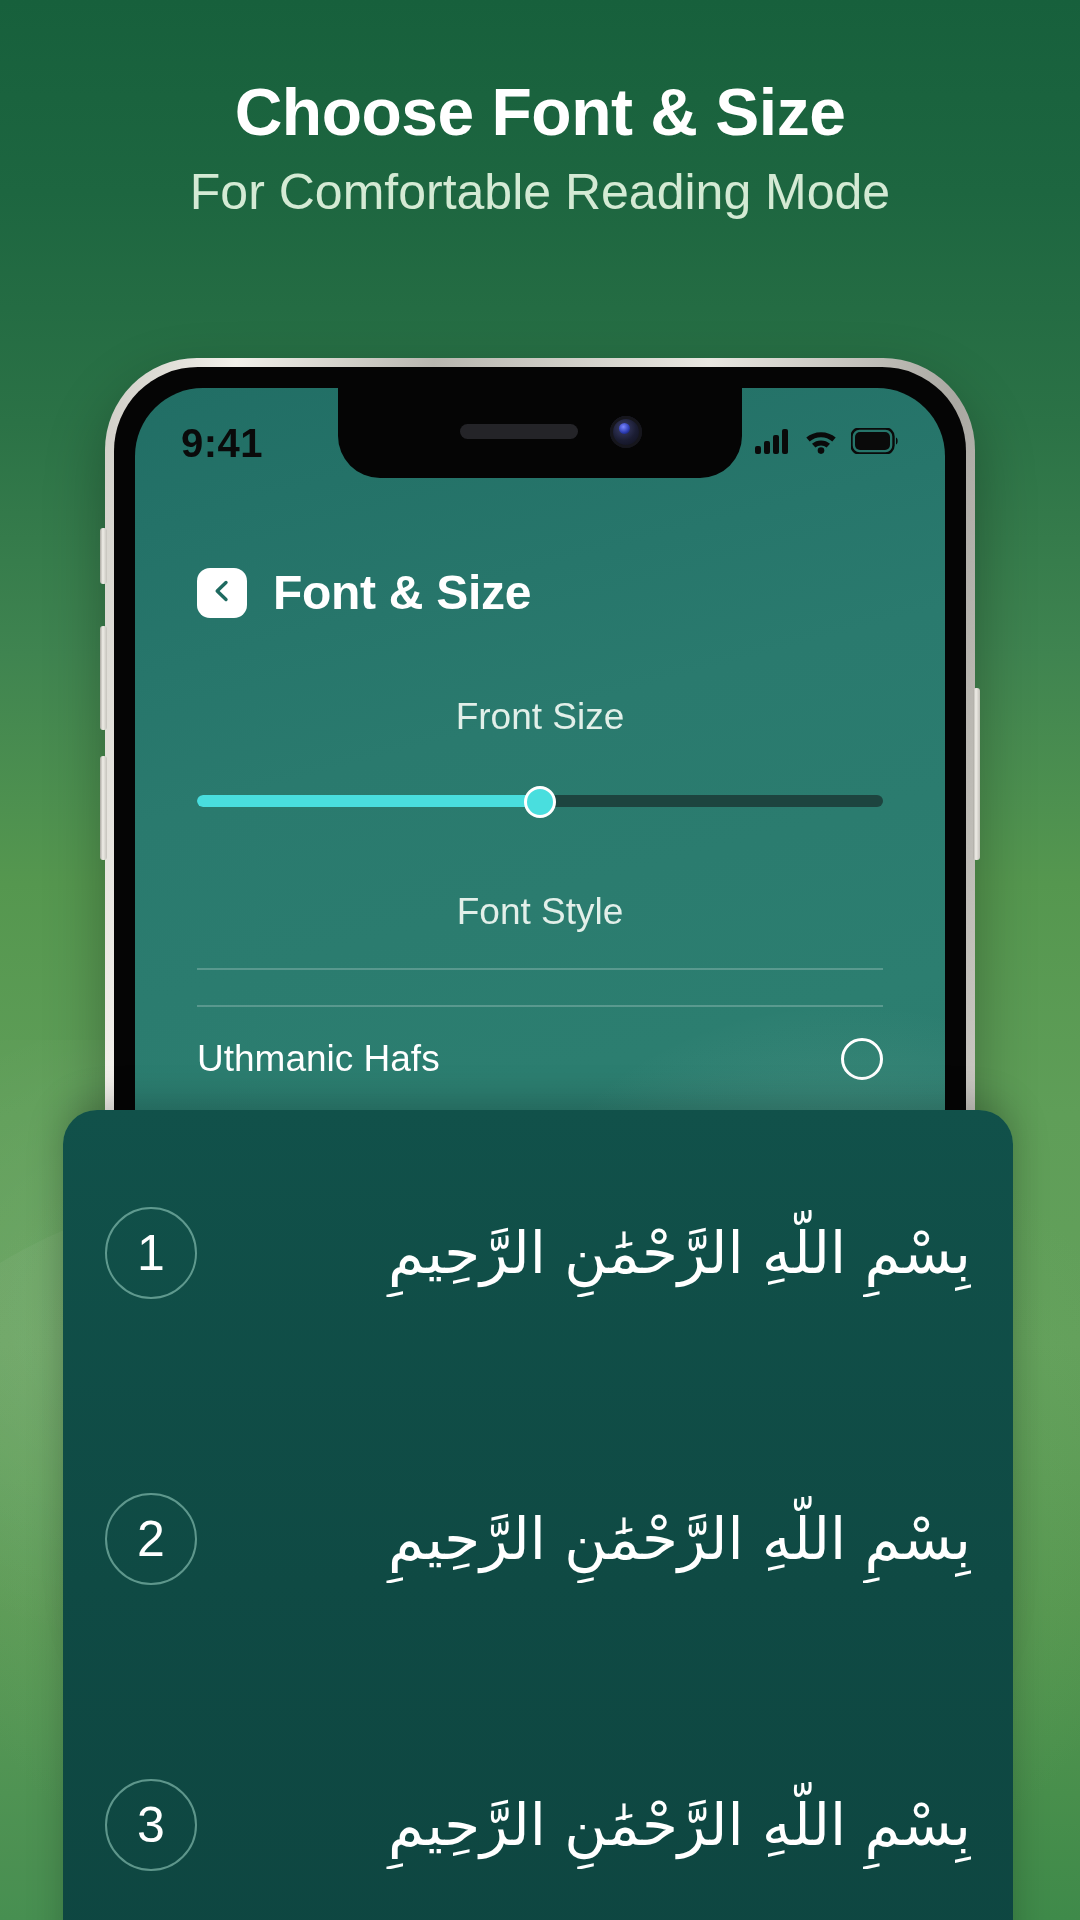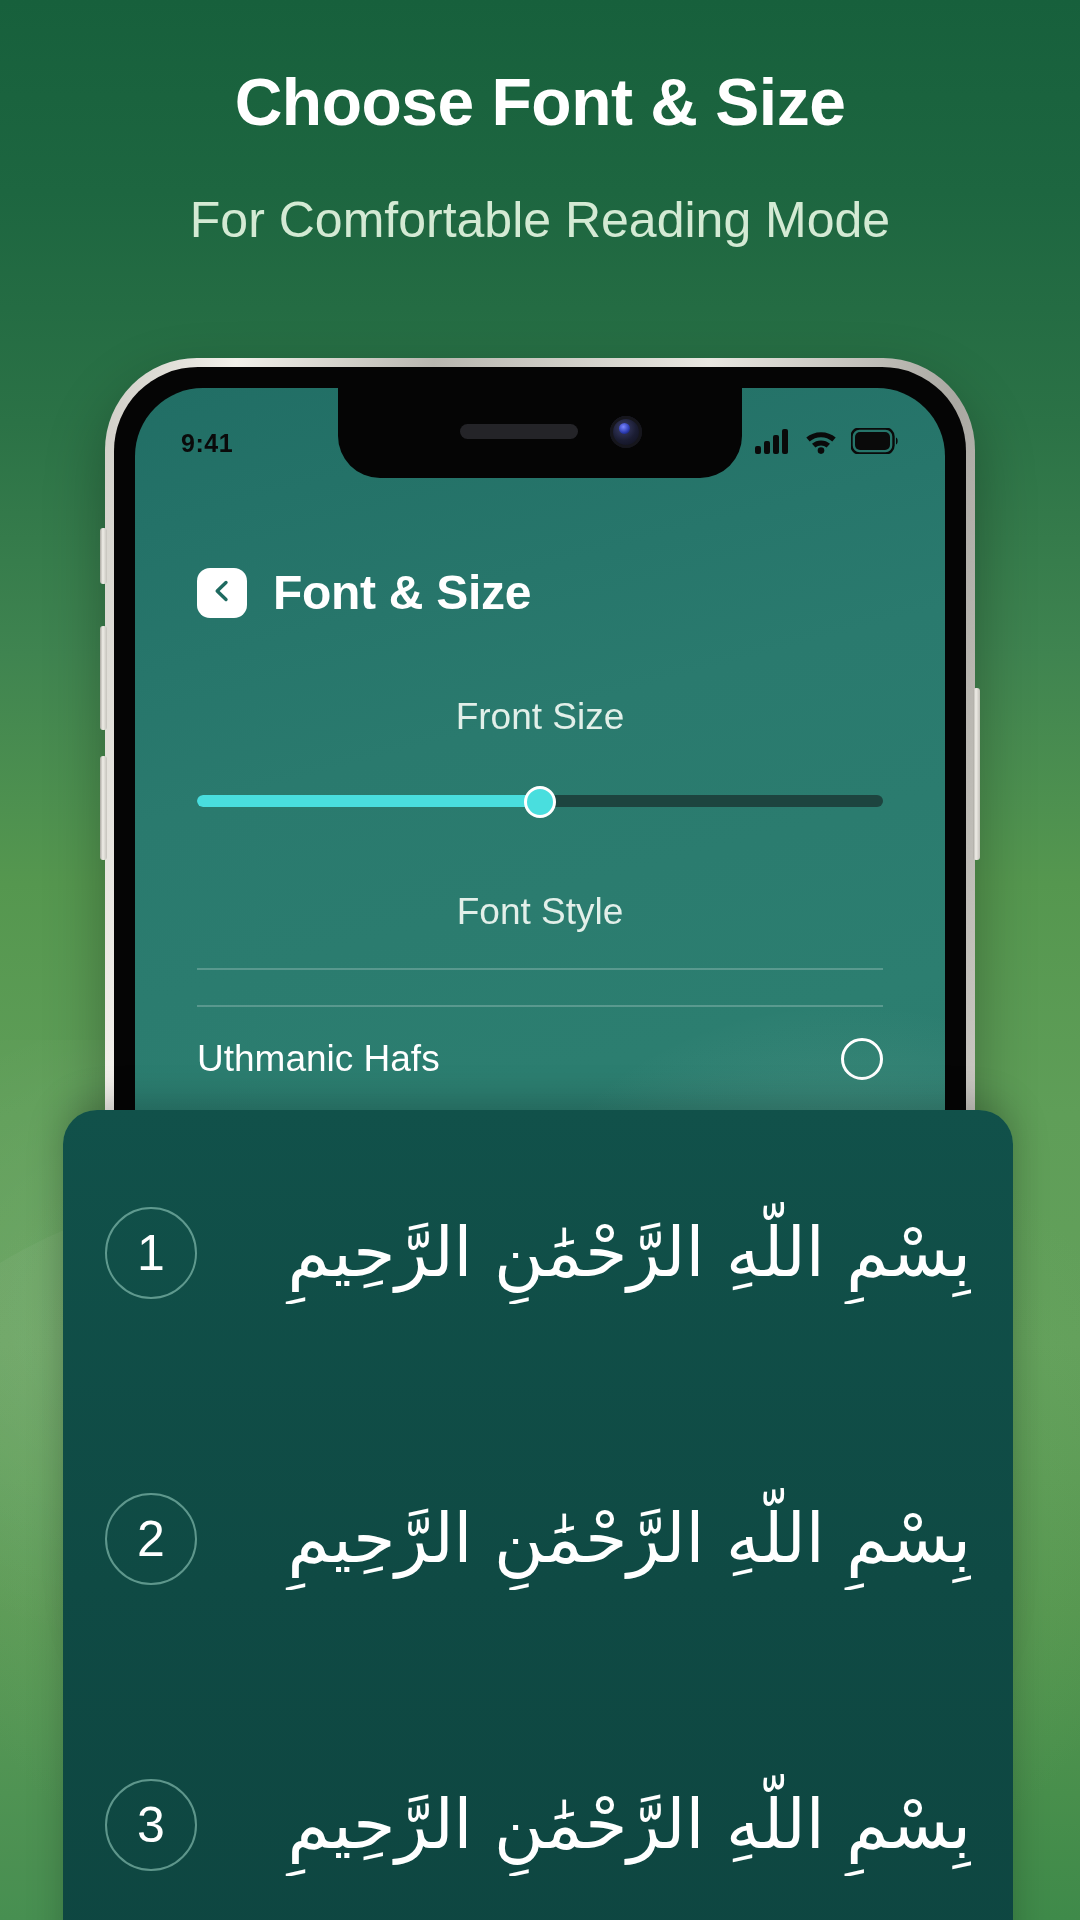--- a/index.html
+++ b/index.html
@@ -48,38 +48,38 @@
     height: 1000px;
     border-radius: 50%;
     background: rgba(255,255,255,0.045);
     pointer-events: none;
   }
 
   
   .headline-wrap {
     position: absolute;
     left: 0;
-    top: 66px;
+    top: 76px;
     width: 1080px;
     text-align: center;
   }
   .headline {
     font-size: 66px;
     font-weight: bold;
     color: #ffffff;
     letter-spacing: -0.5px;
     line-height: 1.12;
     margin: 0;
   }
   .subhead {
     font-size: 50px;
     font-weight: normal;
     color: #d4ead4;
     line-height: 1.15;
-    margin: 52px 0 0 0;
+    margin: 14px 0 0 0;
   }
 
   
   #phone {
     position: absolute;
     left: 105px;
     top: 358px;
     width: 870px;
     height: 1300px;
   }
@@ -162,21 +162,21 @@
     width: 100%;
     height: 92px;
     display: flex;
     align-items: center;
     justify-content: space-between;
     padding: 0 46px;
     box-sizing: border-box;
     z-index: 5;
   }
   .status-time {
-    font-size: 25px;
+    font-size: 40px;
     font-weight: bold;
     color: #0a0a0a;
     letter-spacing: 0.5px;
     margin-top: 18px;
   }
   .status-icons {
     display: flex;
     align-items: center;
     gap: 13px;
     margin-top: 18px;
@@ -325,21 +325,21 @@
     justify-content: center;
     font-size: 50px;
     color: #ffffff;
     flex: 0 0 auto;
   }
   .verse-text {
     flex: 1 1 auto;
     text-align: right;
     direction: rtl;
     font-family: "DejaVu Sans", sans-serif;
-    font-size: 68px;
+    font-size: 58px;
     color: #ffffff;
     line-height: 1.5;
     letter-spacing: 0.5px;
     white-space: nowrap;
     overflow: hidden;
   }
 </style>
 </head>
 <body>
 

